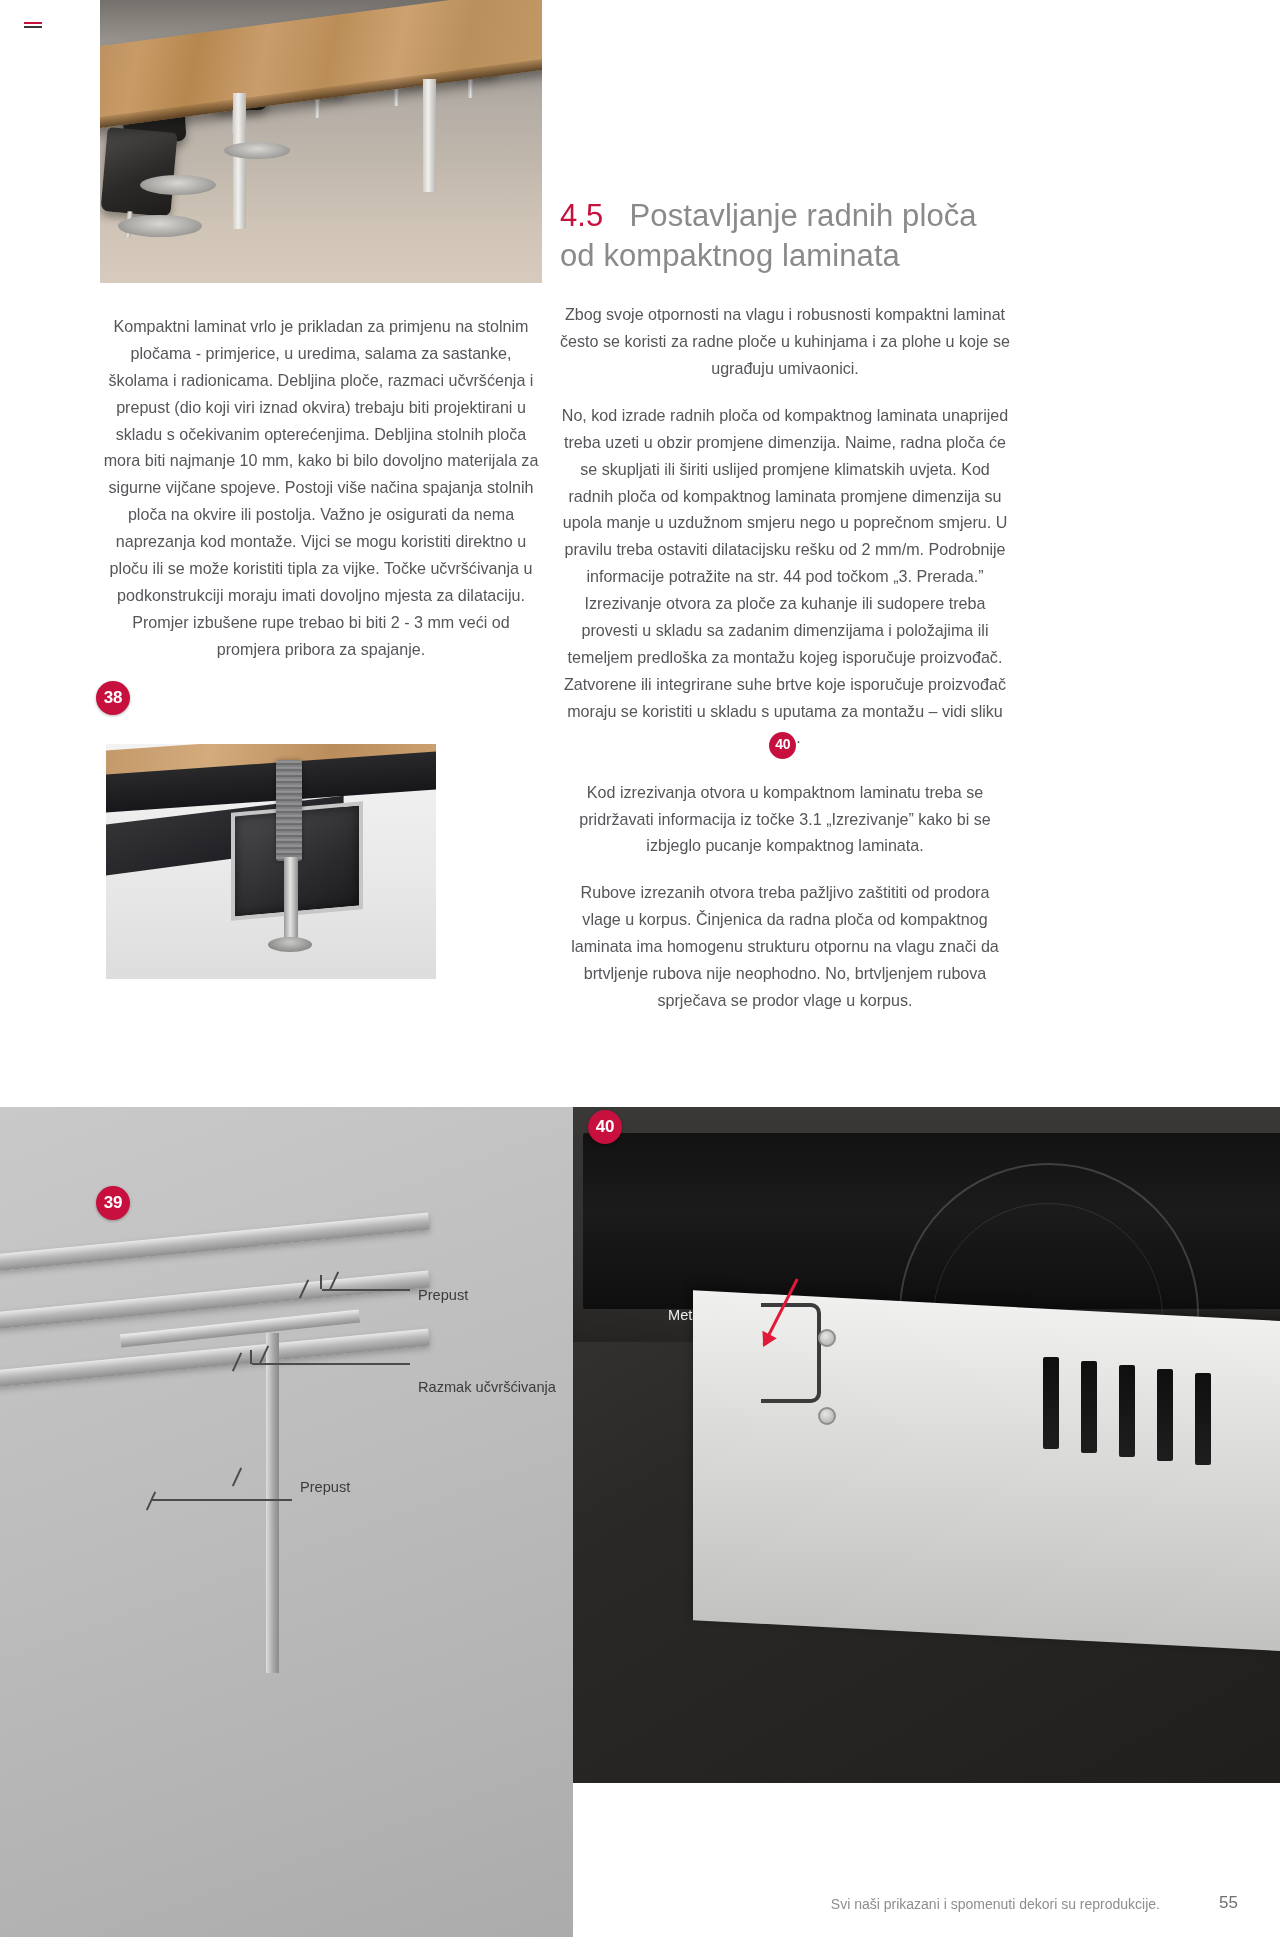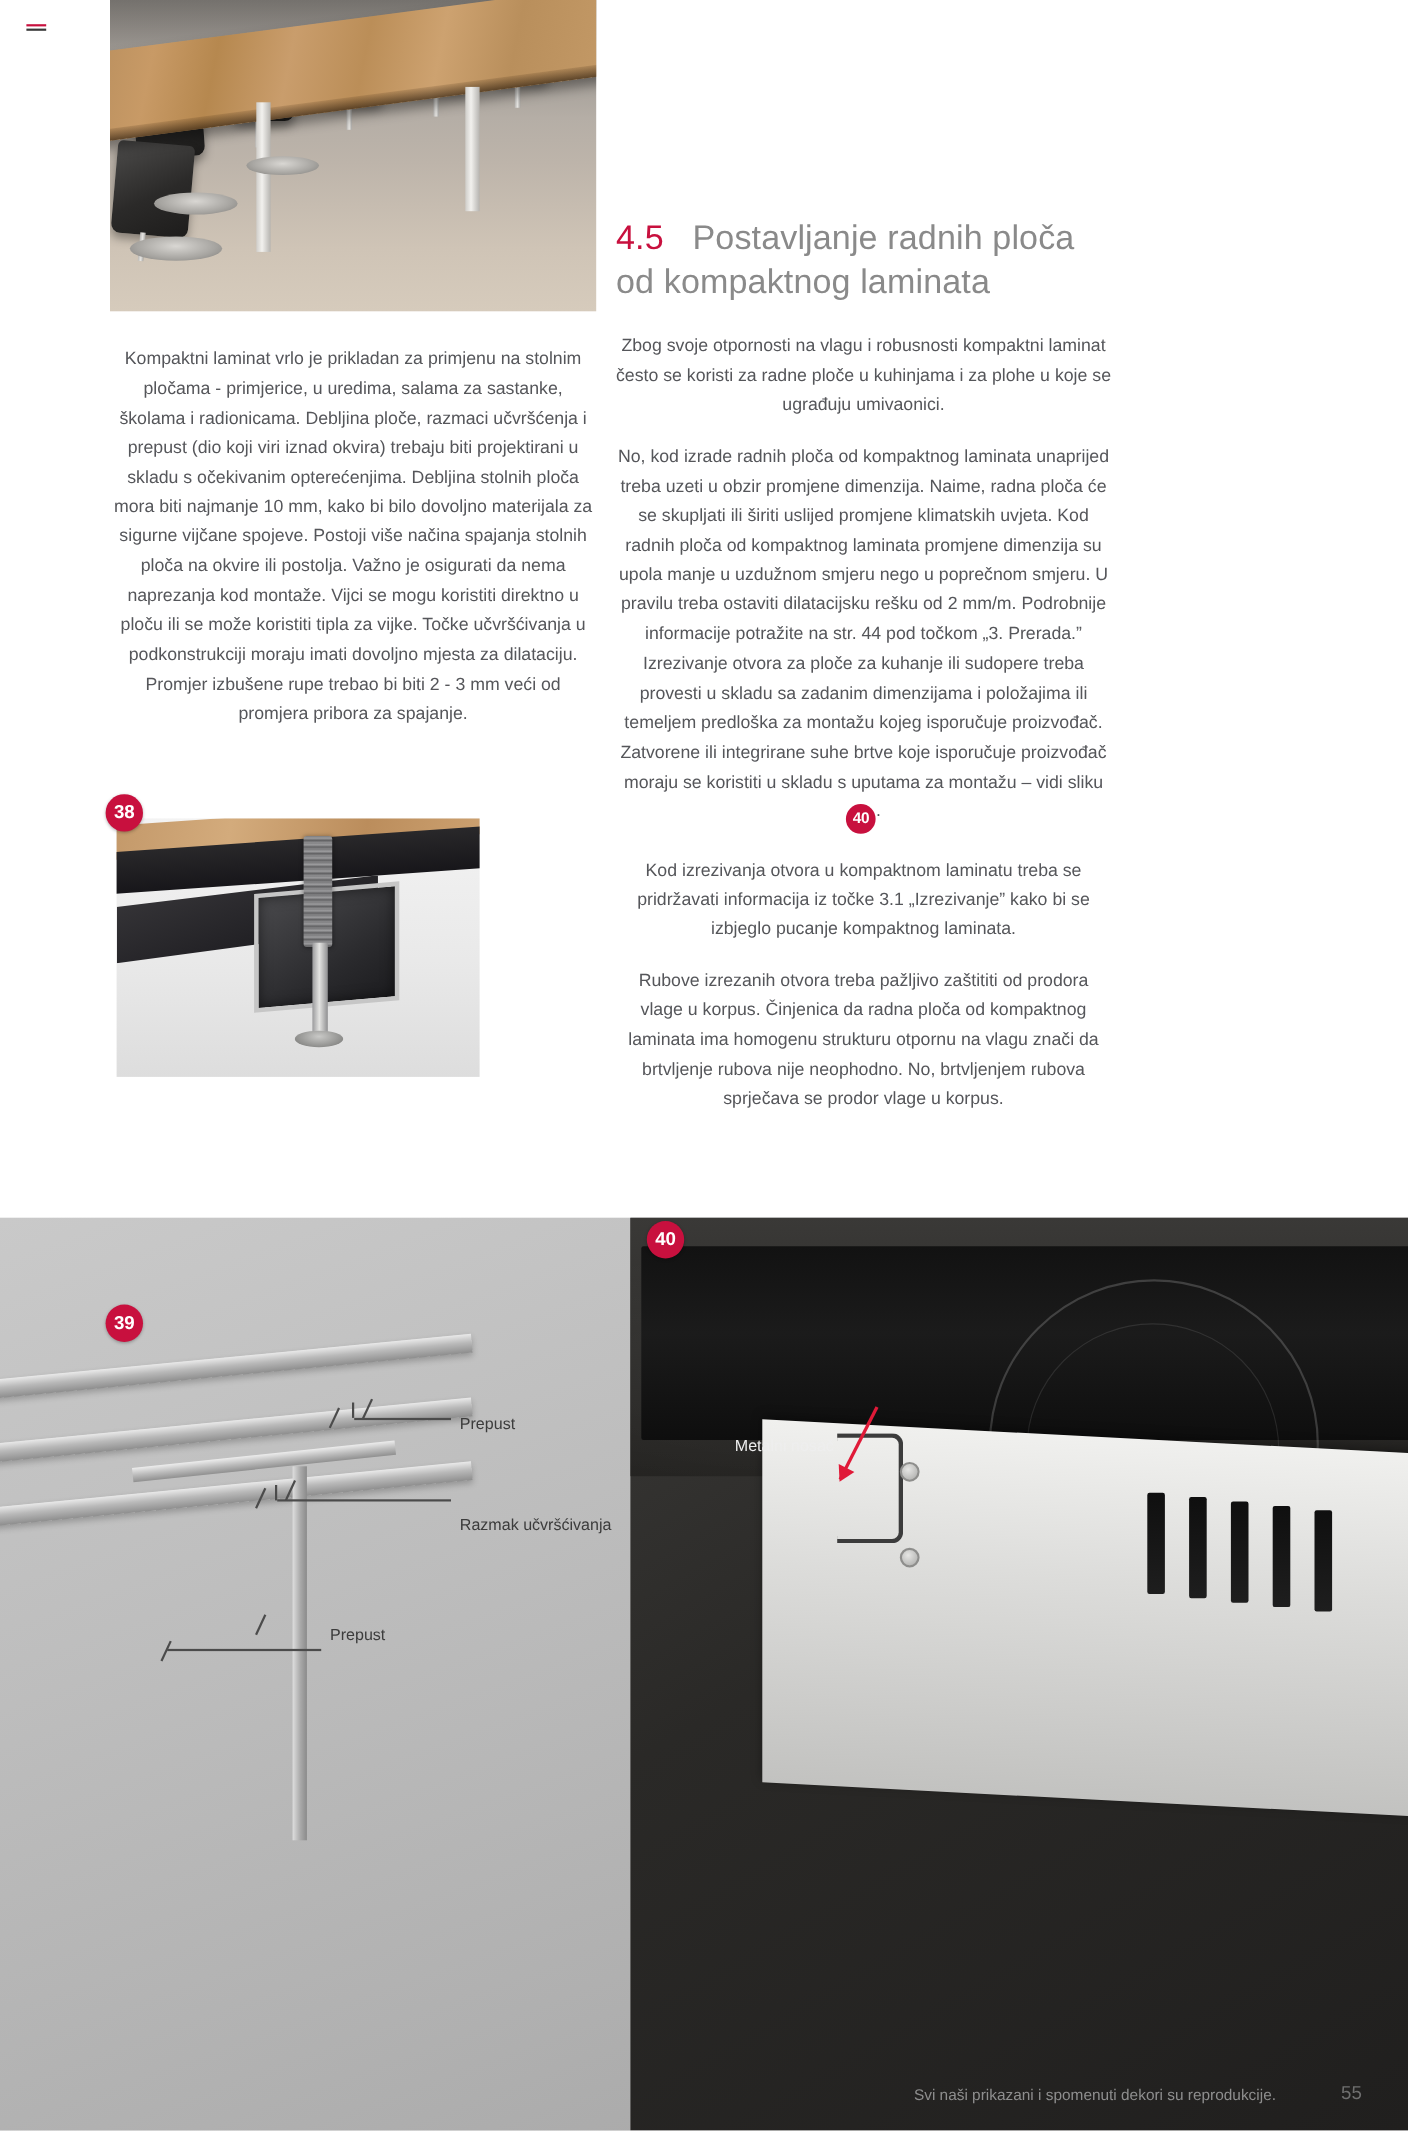--- a/index.html
+++ b/index.html
@@ -151,21 +151,21 @@
     z-index: 6;
     box-shadow: 0 1px 3px rgba(0,0,0,.3);
   }
 
   
   .fig38-wrap {
     position: absolute;
     left: 100px; top: 722px;
     width: 442px; height: 310px;
   }
-  .fig38-badge { left: 96px; top: 722px; }
+  .fig38-badge { left: 96px; top: 681px; }
   .fig38 {
     position: absolute;
     left: 6px; top: 22px;
     width: 330px; height: 235px;
     background: linear-gradient(to bottom, #f3f3f3 0%, #e9e9e9 55%, #dddddd 100%);
     overflow: hidden;
   }
   .fig38 .panel-wood {
     position: absolute;
     left: -6%; top: -2%;
@@ -292,21 +292,21 @@
   .fig39-label {
     position: absolute;
     font-size: 14.6px;
     color: #3c3c3c;
   }
 
   
   .fig40 {
     position: absolute;
     left: 573px; top: 1107px;
-    width: 707px; height: 830px;
+    width: 707px; height: 676px;
     background: linear-gradient(150deg,#3b3a38 0%,#2a2927 40%,#201f1e 100%);
     overflow: hidden;
   }
   .fig40-badge { left: 588px; top: 1110px; }
   .fig40 .worktop {
     position: absolute;
     left: 0; top: 0;
     width: 100%; height: 235px;
     background:
       radial-gradient(ellipse at 30% 60%, rgba(255,255,255,.05), rgba(0,0,0,0) 60%),

